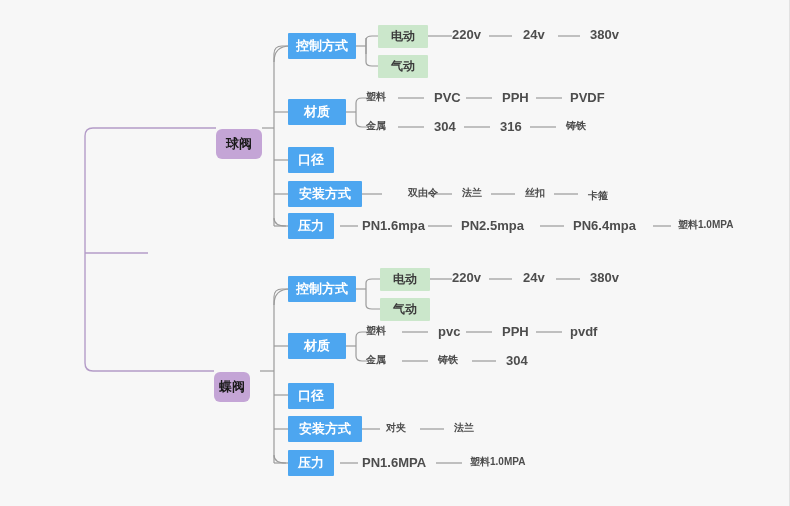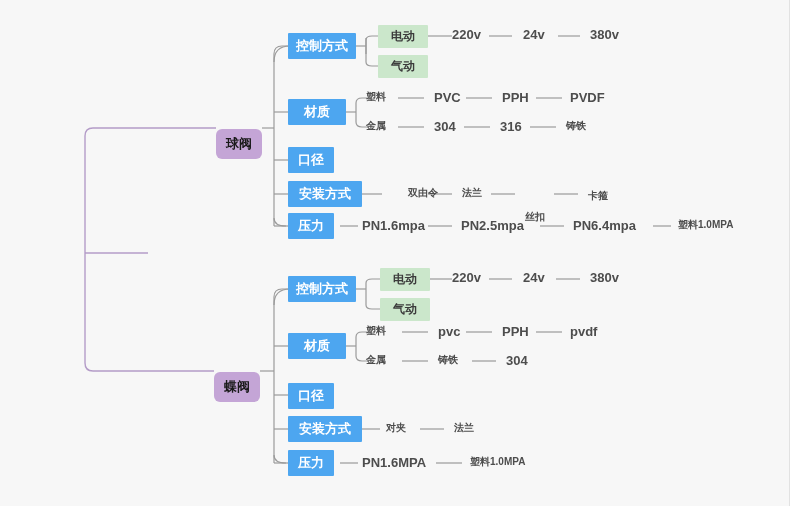--- a/index.html
+++ b/index.html
@@ -168,30 +168,30 @@
   <div class="leaf cn" style="left:366px;top:119px;">金属</div>
   <div class="leaf" style="left:434px;top:119px;">304</div>
   <div class="leaf" style="left:500px;top:119px;text-align:center;">316</div>
   <div class="leaf cn" style="left:566px;top:119px;">铸铁</div>
 
   <div class="node cat" style="left:288px;top:147px;width:46px;height:26px;">口径</div>
 
   <div class="node cat" style="left:288px;top:181px;width:74px;height:26px;">安装方式</div>
   <div class="leaf cn" style="left:388px;top:186px;margin-left:20px;">双由令</div>
   <div class="leaf cn" style="left:462px;top:186px;">法兰</div>
-  <div class="leaf cn" style="left:525px;top:186px;margin-top:24px;">丝扣</div>
+  <div class="leaf cn" style="left:525px;top:186px;">丝扣</div>
   <div class="leaf cn" style="left:588px;top:189px;">卡箍</div>
 
   <div class="node cat" style="left:288px;top:213px;width:46px;height:26px;">压力</div>
   <div class="leaf" style="left:362px;top:218px;">PN1.6mpa</div>
   <div class="leaf" style="left:461px;top:218px;">PN2.5mpa</div>
   <div class="leaf" style="left:573px;top:218px;">PN6.4mpa</div>
   <div class="leaf cn" style="left:678px;top:218px;">塑料1.0MPA</div>
 
-  <div class="node branch" style="left:214px;top:356px;width:46px;height:30px;">蝶阀</div>
+  <div class="node branch" style="left:214px;top:356px;width:36px;height:30px;">蝶阀</div>
 
   <div class="node cat" style="left:288px;top:276px;width:68px;height:26px;">控制方式</div>
   <div class="node mat" style="left:380px;top:268px;width:50px;height:23px;">电动</div>
   <div class="node mat" style="left:380px;top:298px;width:50px;height:23px;">气动</div>
   <div class="leaf" style="left:452px;top:270px;">220v</div>
   <div class="leaf" style="left:523px;top:270px;">24v</div>
   <div class="leaf" style="left:590px;top:270px;">380v</div>
 
   <div class="node cat" style="left:288px;top:333px;width:58px;height:26px;">材质</div>
   <div class="leaf cn" style="left:366px;top:324px;">塑料</div>

